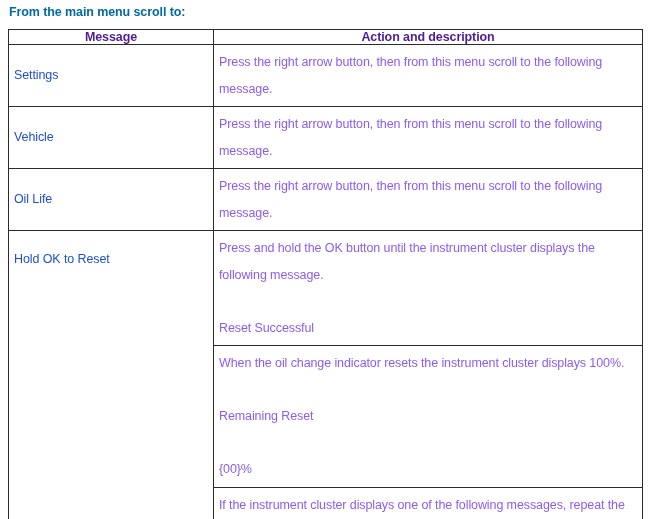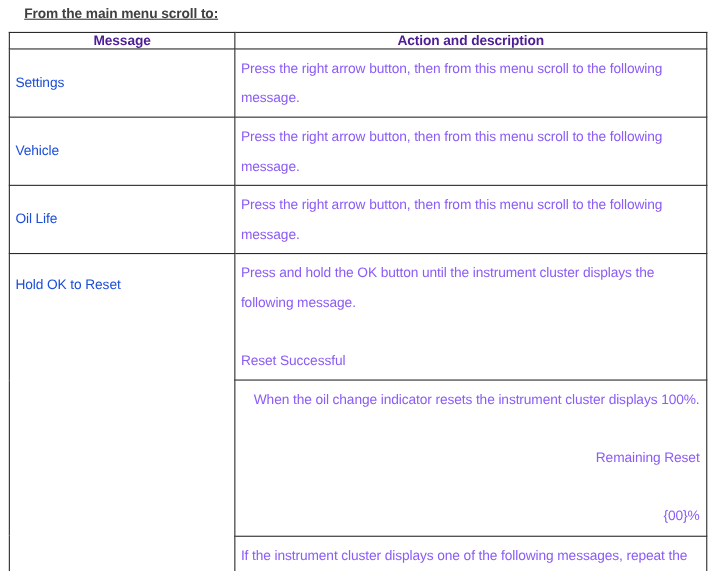--- a/index.html
+++ b/index.html
@@ -15,29 +15,28 @@
     overflow: hidden;
   }
   .page {
     position: relative;
     width: 650px;
     height: 519px;
     box-sizing: border-box;
   }
   .intro-heading {
     position: absolute;
-    left: 22px;
+    left: 9px;
     top: 4px;
     font-size: 12.5px;
     font-weight: bold;
     letter-spacing: -0.1px;
-    color: #404040;
+    color: #0369a1;
     line-height: 16px;
     white-space: nowrap;
-    text-decoration: underline;
   }
   .procedure-table {
     position: absolute;
     left: 8px;
     top: 29px;
     width: 634px;
     border-collapse: collapse;
     table-layout: fixed;
   }
   .procedure-table td,
@@ -93,21 +92,21 @@
   }
 
   .row-settings .act-body,
   .row-vehicle .act-body,
   .row-oillife .act-body { min-height: 45px; }
 
   .row-settings { height: 54px; }
   .row-vehicle  { height: 54px; }
   .row-oillife  { height: 54px; }
   .row-hold-a   { height: 76px; }
-  .row-hold-b   { height: 110px; text-align: right; }
+  .row-hold-b   { height: 110px; }
   .row-hold-c   { height: 117px; }
 </style>
 </head>
 <body>
 
 <div class="page">
 
   <div class="intro-heading">From the main menu scroll to:</div>
 
   <table class="procedure-table">

